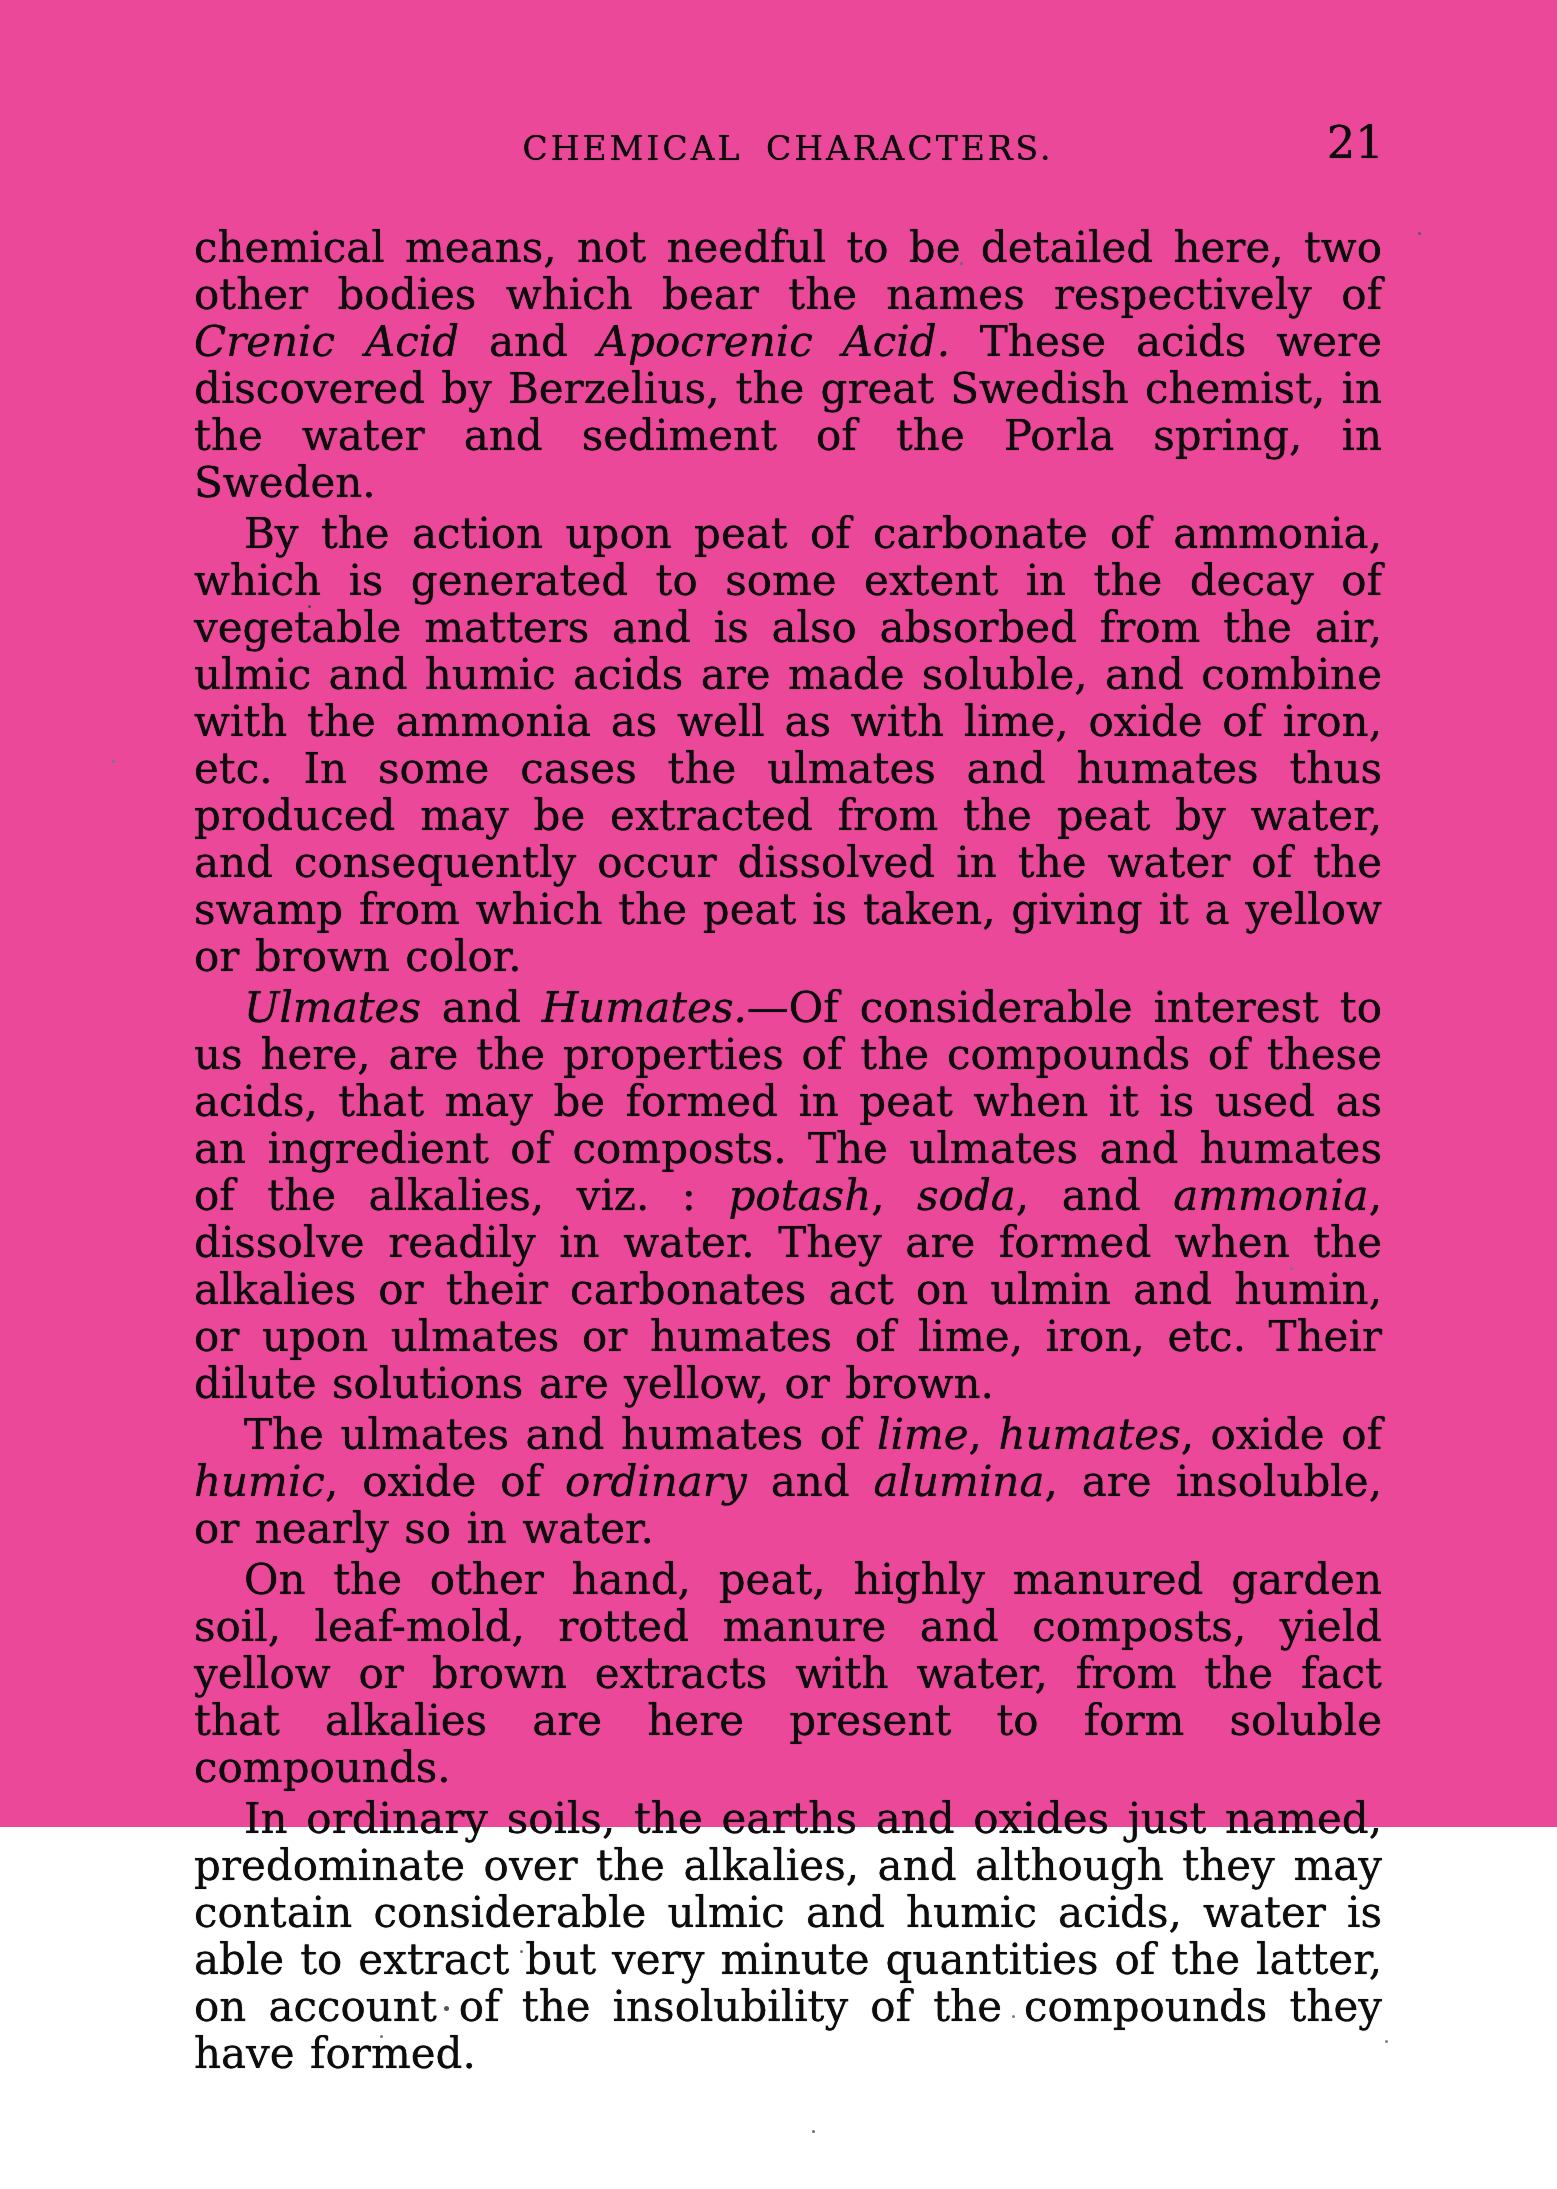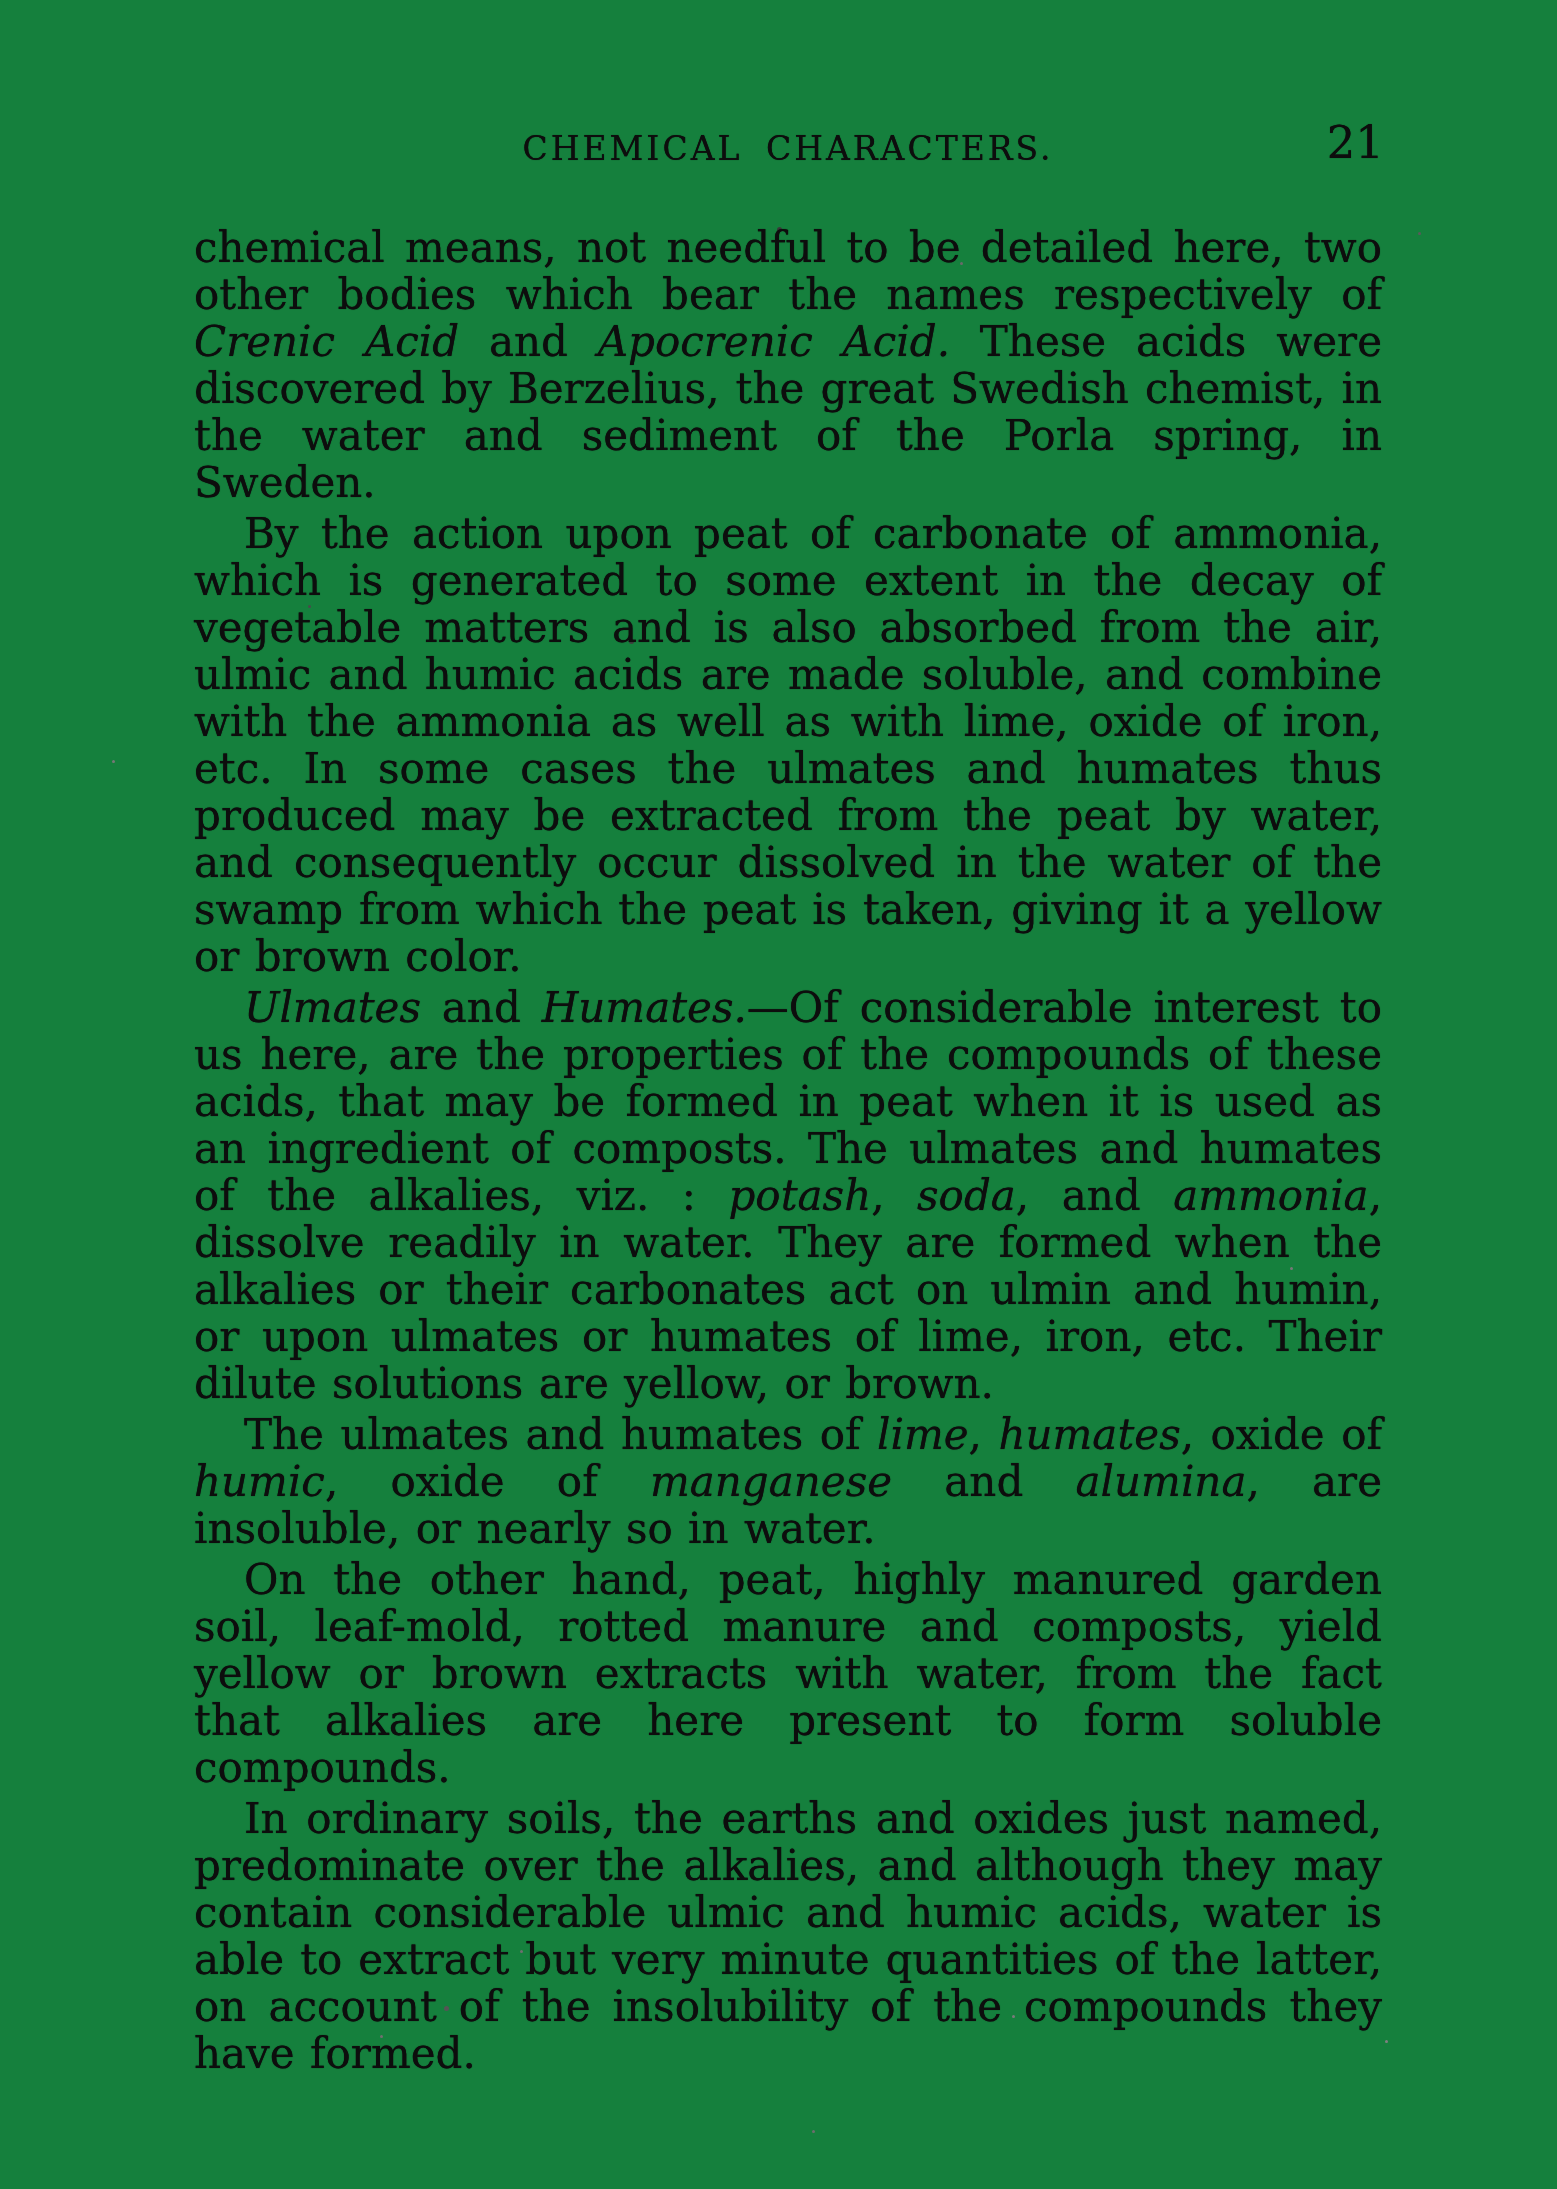--- a/index.html
+++ b/index.html
@@ -5,22 +5,22 @@
   html, body { margin: 0; padding: 0; }
   body {
     width: 1557px; height: 2189px;
     background: #ffffff;
     font-family: "DejaVu Serif", "Liberation Serif", serif;
     color: #0d0d0d;
     overflow: hidden;
   }
   .page {
     position: relative;
-    width: 1557px; height: 2189px;
-    background: #15803d;
+    width: 1557px; height: 1827px;
+    background: #ec4899;
   }
   .column {
     position: absolute;
     left: 190px; top: 118px;
     width: 1196px;
   }
   .running-head {
     position: relative;
     height: 62px;
     margin-bottom: 44px;
@@ -83,18 +83,18 @@
   <div class="speckles"></div>
   <div class="column">
     <div class="running-head">
       <div class="running-title">CHEMICAL CHARACTERS.</div>
       <div class="folio">21</div>
     </div>
     <div class="page-body">
         <p class=""><span>chemical means, not needful to be detailed here, two other bodies which bear the names respectively of </span><i>Crenic Acid</i><span> and </span><i>Apocrenic Acid.</i><span> These acids were discovered by Berzelius, the great Swedish chemist, in the water and sediment of the Porla spring, in Sweden.</span></p>
         <p class="indent"><span>By the action upon peat of carbonate of ammonia, which is generated to some extent in the decay of vegetable matters and is also absorbed from the air, ulmic and humic acids are made soluble, and combine with the ammonia as well as with lime, oxide of iron, etc. In some cases the ulmates and humates thus produced may be extracted from the peat by water, and consequently occur dissolved in the water of the swamp from which the peat is taken, giving it a yellow or brown color.</span></p>
         <p class="indent"><i>Ulmates</i><span> and </span><i>Humates.</i><span>—Of considerable interest to us here, are the properties of the compounds of these acids, that may be formed in peat when it is used as an ingredient of composts. The ulmates and humates of the alkalies, viz. : </span><i>potash</i><span>, </span><i>soda</i><span>, and </span><i>ammonia</i><span>, dissolve readily in water. They are formed when the alkalies or their carbonates act on ulmin and humin, or upon ulmates or humates of lime, iron, etc. Their dilute solutions are yellow, or brown.</span></p>
-        <p class="indent"><span>The ulmates and humates of </span><i>lime</i><span>, </span><i>humates</i><span>, oxide of </span><i>humic</i><span>, oxide of </span><i>manganese</i><span> and </span><i>alumina</i><span>, are insoluble, or nearly so in water.</span></p>
+        <p class="indent"><span>The ulmates and humates of </span><i>lime</i><span>, </span><i>humates</i><span>, oxide of </span><i>humic</i><span>, oxide of </span><i>ordinary</i><span> and </span><i>alumina</i><span>, are insoluble, or nearly so in water.</span></p>
         <p class="indent"><span>On the other hand, peat, highly manured garden soil, leaf-mold, rotted manure and composts, yield yellow or brown extracts with water, from the fact that alkalies are here present to form soluble compounds.</span></p>
         <p class="indent"><span>In ordinary soils, the earths and oxides just named, predominate over the alkalies, and although they may contain considerable ulmic and humic acids, water is able to extract but very minute quantities of the latter, on account of the insolubility of the compounds they have formed.</span></p>
       </div>
   </div>
 </div>
 
 </body></html>

